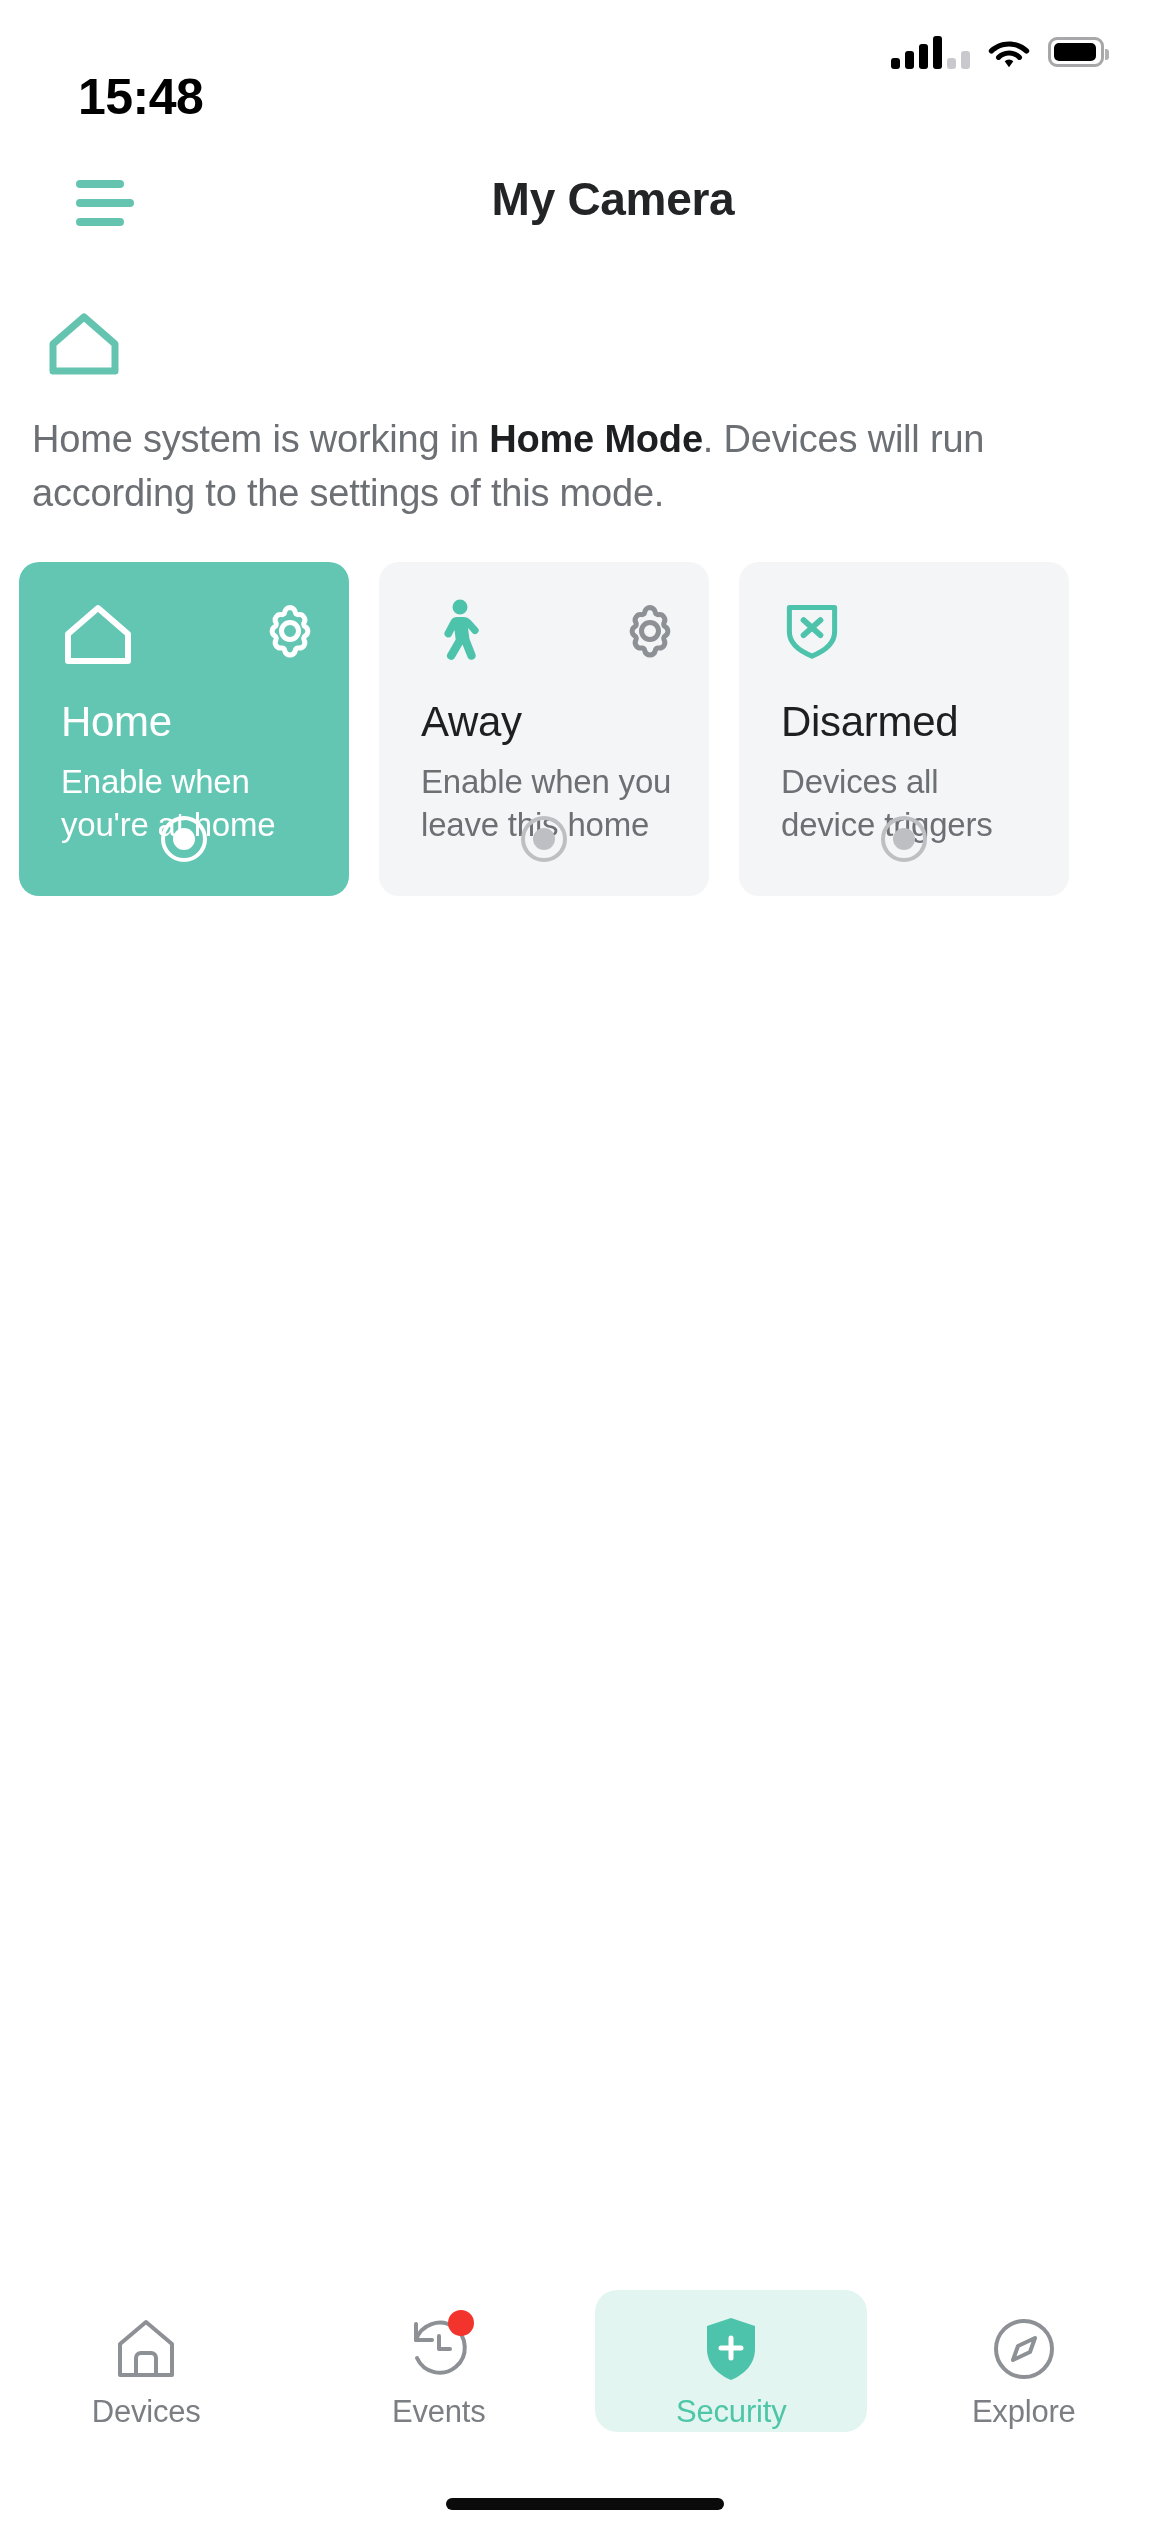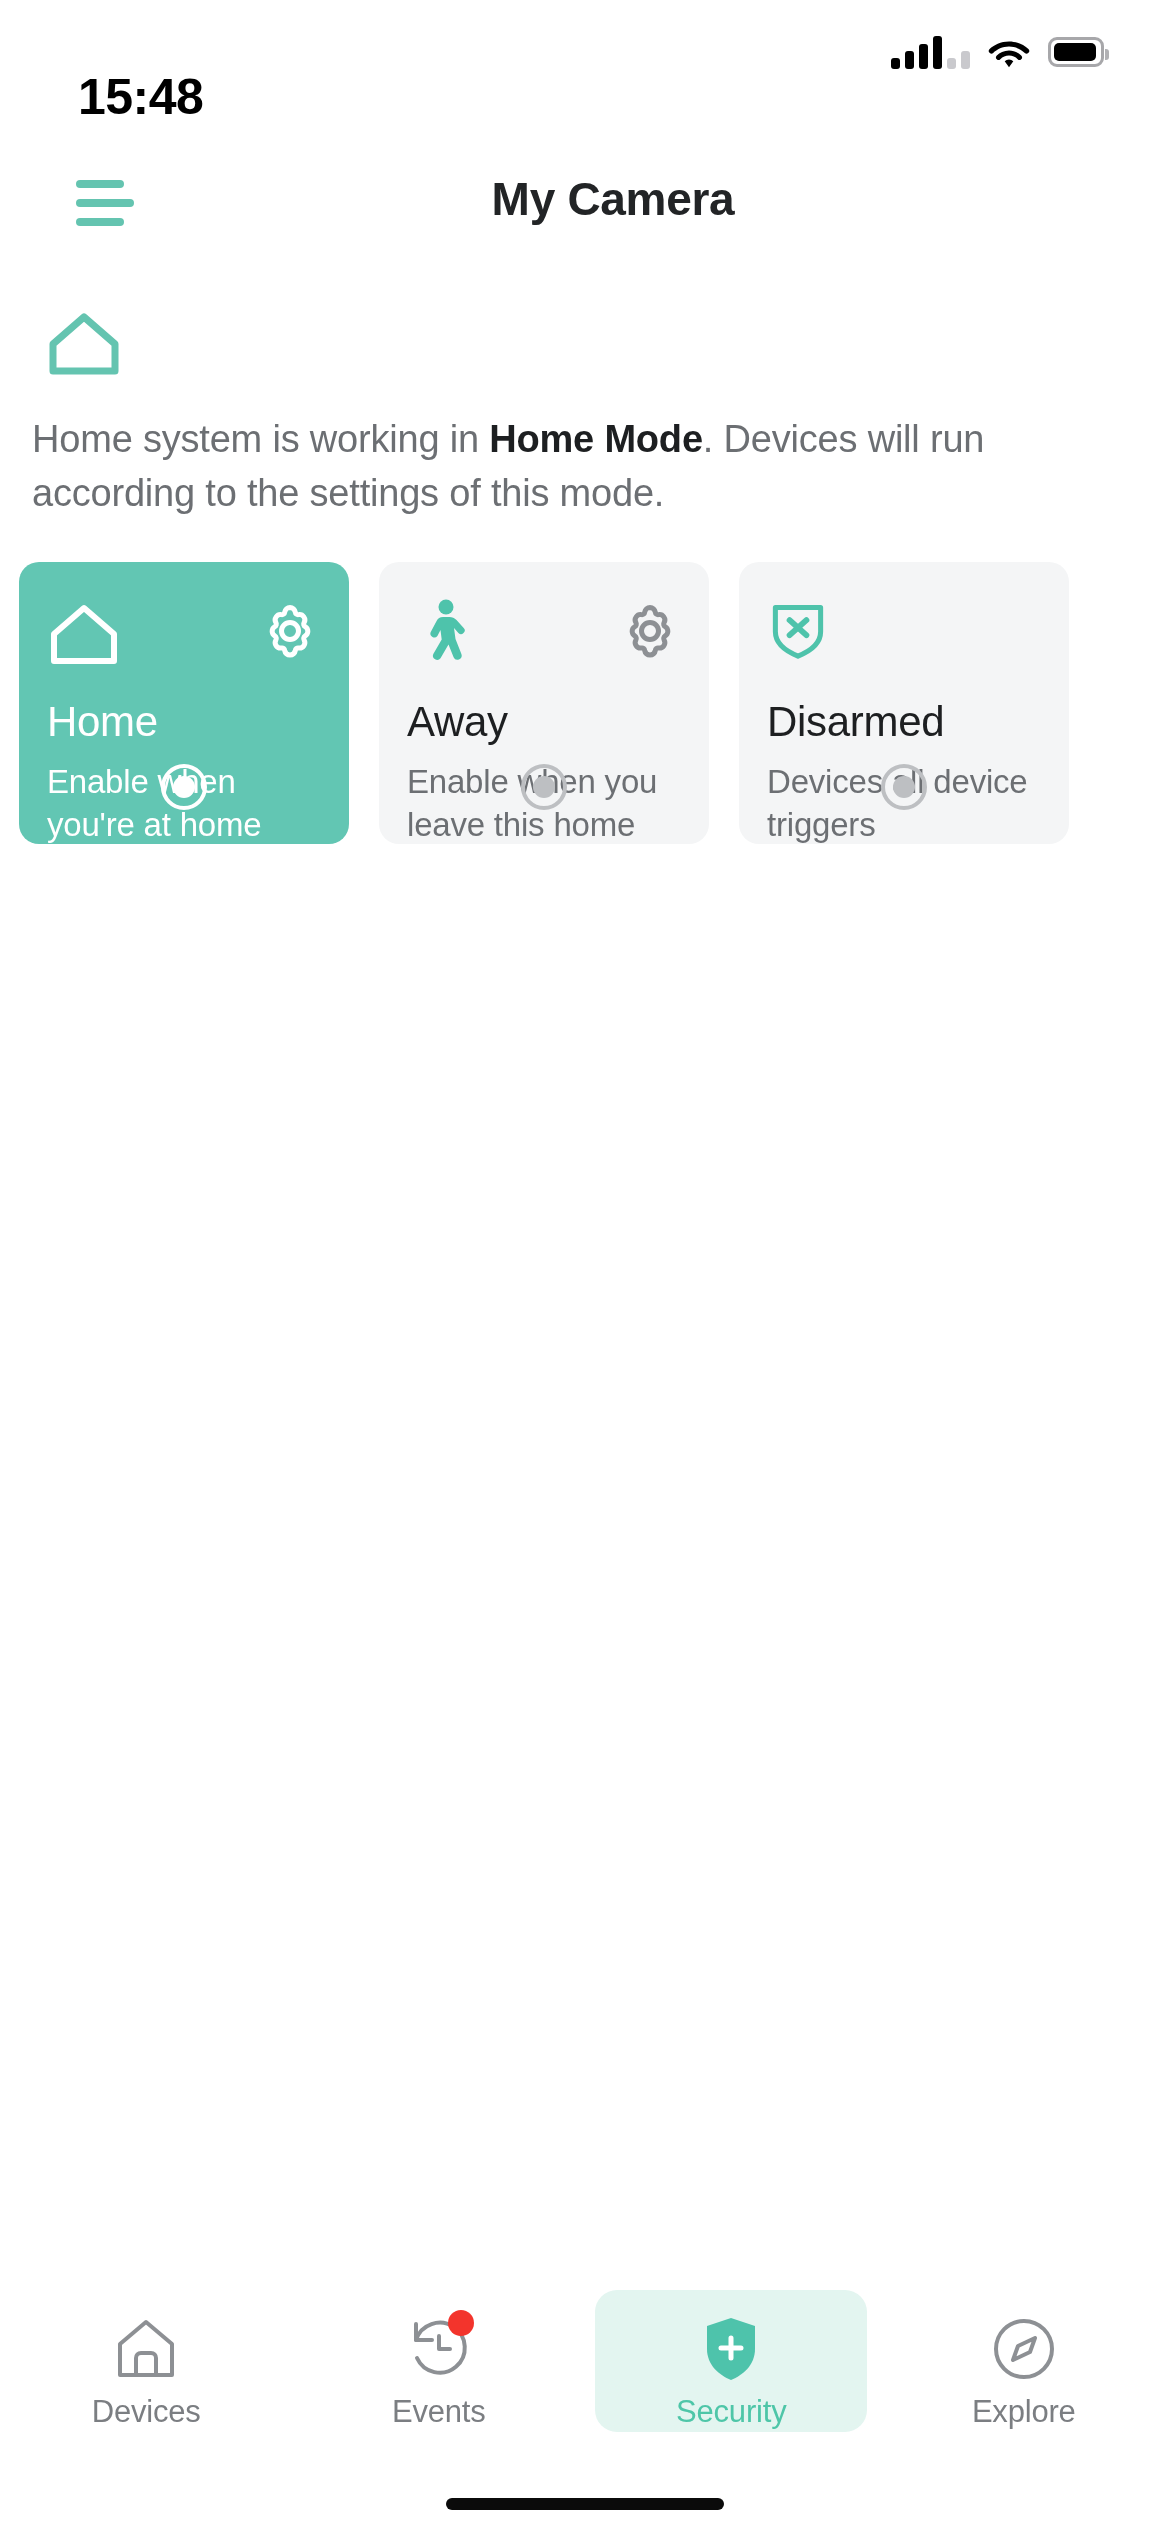--- a/index.html
+++ b/index.html
@@ -155,25 +155,25 @@
     left: 19px;
     top: 562px;
     width: 1132px;
     display: flex;
     flex-wrap: wrap;
     gap: 30px 30px;
   }
   .card {
     position: relative;
     width: 330px;
-    height: 282px;
+    height: 334px;
     border-radius: 20px;
     background: #f4f5f6;
     box-sizing: border-box;
-    padding: 34px 34px 0 28px;
+    padding: 34px 34px 0 42px;
     cursor: pointer;
   }
   .card.active {
     background: #62c6b3;
   }
   .card-top {
     height: 92px;
     position: relative;
   }
   .card-icon {

